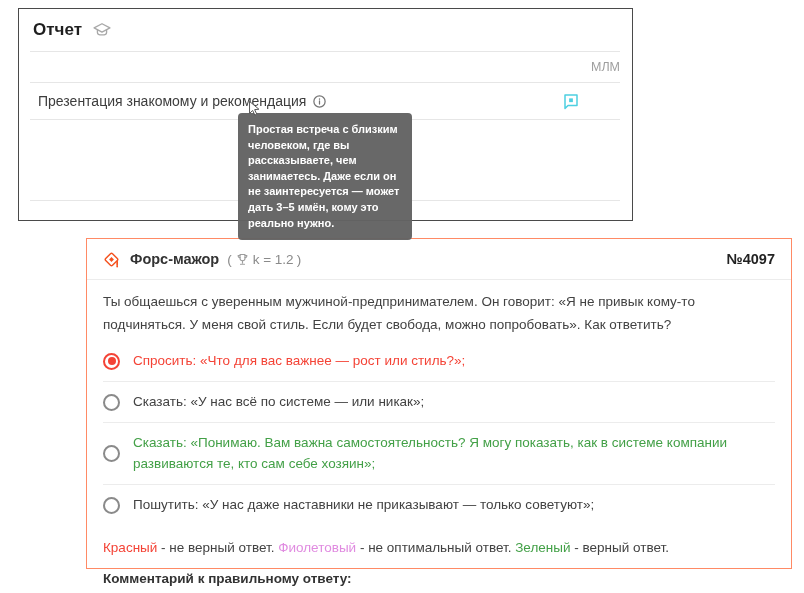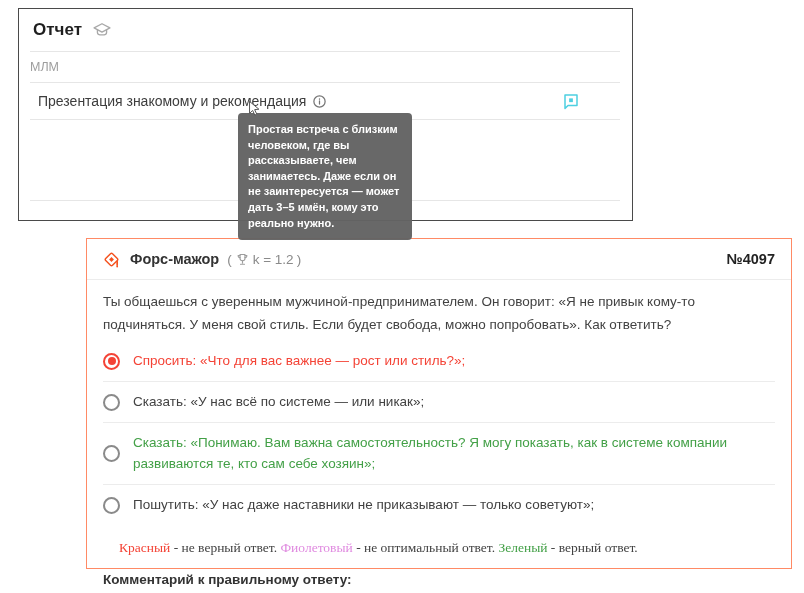--- a/index.html
+++ b/index.html
@@ -13,21 +13,21 @@
     border:1px solid #4a4a4a;background:#fff;box-sizing:border-box;
   }
   .report-title-row{display:flex;align-items:center;gap:10px;padding:11px 14px 4px;}
   .report-title{font-size:17px;font-weight:bold;color:#1f1f1f;margin:0;text-align:right;}
   .cap-icon svg{display:block;width:20px;height:20px;}
   .report-table{
     position:absolute;left:11px;right:12px;top:42px;height:150px;
     border-top:1px solid #e6e6e6;border-bottom:1px solid #e6e6e6;box-sizing:border-box;
   }
   .table-header{
-    height:30px;line-height:30px;text-align:left;color:#9e9e9e;
+    height:30px;line-height:30px;text-align:right;color:#9e9e9e;
     font-size:12.5px;border-bottom:1px solid #e6e6e6;
   }
   .table-row{
     position:relative;height:36px;display:flex;align-items:center;
     padding:0 8px;border-bottom:1px solid #e6e6e6;
     font-size:14px;color:#3d3d3d;
   }
   .info-icon{margin-left:6px;display:inline-flex;}
   .info-icon svg{width:15px;height:15px;display:block;}
   .comment-icon{position:absolute;right:40px;top:9px;}
@@ -66,21 +66,21 @@
     flex:0 0 auto;box-sizing:border-box;position:relative;background:#fff;
   }
   .radio.selected{border-color:#f44336;}
   .radio.selected::after{
     content:"";position:absolute;left:2.5px;top:2.5px;right:2.5px;bottom:2.5px;
     background:#f44336;border-radius:50%;
   }
   .opt-red{color:#f44336;}
   .opt-green{color:#43a047;}
   .opt-plain{color:#424242;}
-  .legend{font-size:13.5px;color:#424242;margin:15px 16px 0;font-family:Liberation Serif, serif;}
+  .legend{font-size:13.5px;color:#424242;margin:15px 0 0;}
   .legend .legend-red{color:#f44336;}
   .legend .legend-violet{color:#e08be0;}
   .legend .legend-green{color:#43a047;}
   .comment-title{font-weight:bold;font-size:13.5px;color:#333;margin:16px 0 0;}
 </style>
 </head>
 <body>
 
 <section class="report-panel">
   <div class="report-title-row">

